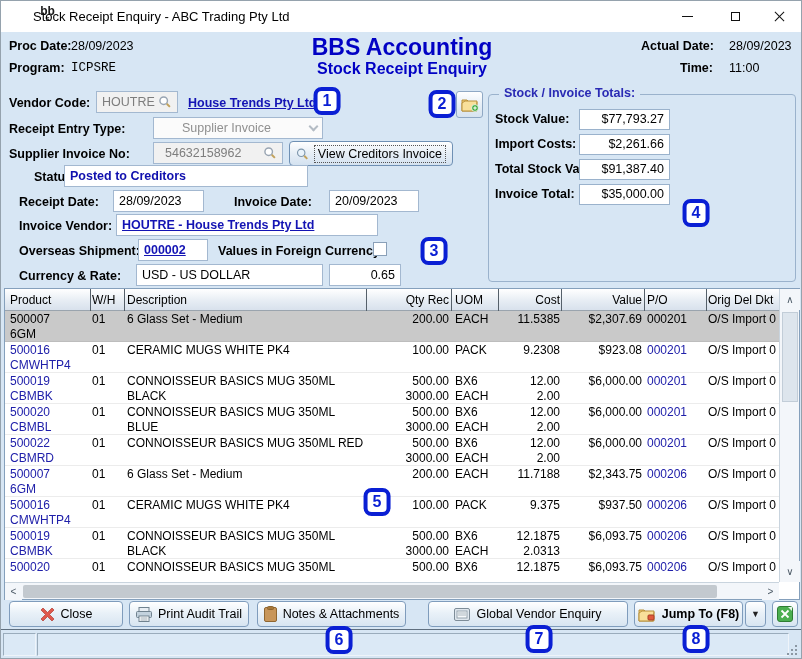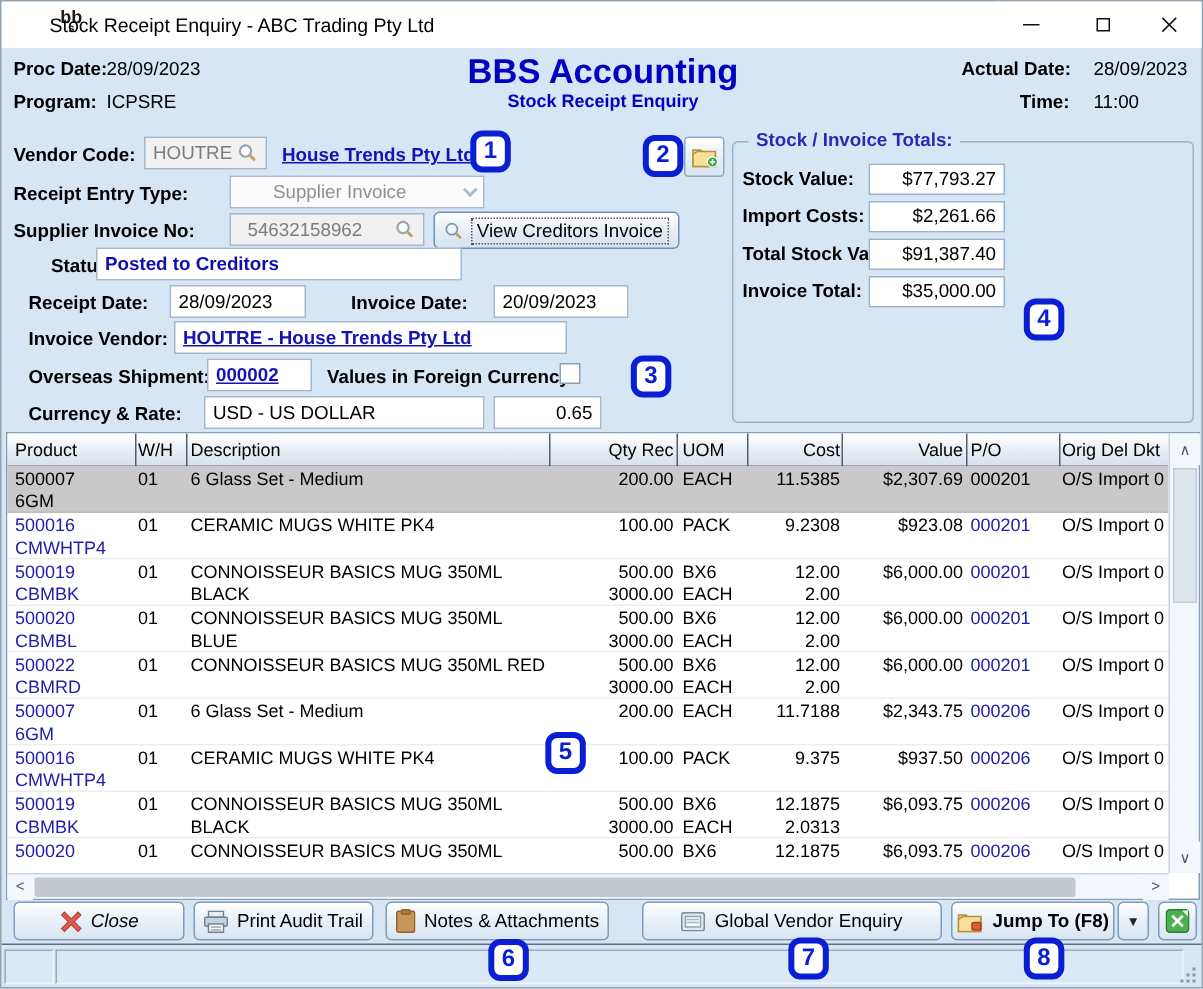--- a/index.html
+++ b/index.html
@@ -15,21 +15,21 @@
   .glyph-min{width:11px;height:1px;background:#111;}
   .glyph-max{width:9px;height:9px;border:1px solid #111;background:#fff;}
   .glyph-close{position:relative;width:11px;height:11px;}
   .glyph-close i{position:absolute;left:-1px;top:5px;width:13px;height:1px;background:#111;}
   .glyph-close i:first-child{transform:rotate(45deg);}
   .glyph-close i:last-child{transform:rotate(-45deg);}
   
   .lbl{position:absolute;font-size:12.5px;font-weight:bold;color:#000;white-space:nowrap;}
   .val{position:absolute;font-size:12.5px;color:#000;white-space:nowrap;}
   #app-title{position:absolute;left:0;top:33px;width:802px;text-align:center;font-size:23px;font-weight:bold;color:#0101c4;}
-  #screen-title{position:absolute;left:0;top:59px;width:802px;text-align:center;font-size:12px;font-weight:bold;color:#0101c4;}
+  #screen-title{position:absolute;left:0;top:59px;width:802px;text-align:center;font-size:16px;font-weight:bold;color:#0101c4;}
   .r-lbl{text-align:right;width:72px;}
   
   .field{position:absolute;background:#fff;border:1px solid #a3b8d0;font-size:12.5px;color:#000;display:flex;align-items:center;padding:0 5px;white-space:nowrap;overflow:hidden;}
   .field.dis{background:#f1f1f1;color:#7d7d7d;}
   .field .grow{flex:1;}
   .alink{color:#1414b4;text-decoration:underline;font-weight:bold;font-size:12.5px;white-space:nowrap;}
   .combo-arrow{width:7px;height:7px;border-right:2px solid #b4bcc4;border-bottom:2px solid #b4bcc4;transform:rotate(45deg);margin-top:-4px;}
   .mini-btn{position:absolute;border:1px solid #8fa8c4;border-radius:3px;background:linear-gradient(#ffffff,#e7eff7 50%,#d6e3f0);display:flex;align-items:center;justify-content:center;}
   #view-cred-btn{position:absolute;left:288px;top:140px;width:164px;height:25px;border:1px solid #6f90b4;border-radius:4px;background:linear-gradient(#fefefe,#e6eef6 50%,#d4e2f0);display:flex;align-items:center;gap:5px;padding:0 6px;font-size:12.5px;color:#000;}
   #view-cred-btn .focus{border:1px dotted #555;padding:1px 3px;white-space:nowrap;}
@@ -102,21 +102,21 @@
         <span class="glyph-close">
           <i></i>
           <i></i>
         </span>
       </div>
   </div>
 
   <span class="lbl" style="left:8px;top:38px;">Proc Date:</span>
   <span class="val" style="left:70px;top:38px;">28/09/2023</span>
   <span class="lbl" style="left:8px;top:60px;">Program:</span>
-  <span class="val" style="left:70px;top:60px;">ICPSRE</span>
+  <span class="val" style="left:70px;top:60px;font-family:Liberation Mono, monospace;">ICPSRE</span>
   <div id="app-title">BBS Accounting</div>
   <div id="screen-title">Stock Receipt Enquiry</div>
   <span class="lbl r-lbl" style="left:640px;top:38px;">Actual Date:</span>
   <span class="val" style="left:728px;top:38px;">28/09/2023</span>
   <span class="lbl r-lbl" style="left:640px;top:60px;">Time:</span>
   <span class="val" style="left:728px;top:60px;">11:00</span>
 
   <span class="lbl" style="left:8px;top:95px;">Vendor Code:</span>
   <div class="field dis" style="left:95px;top:90px;width:82px;height:22px;">
     <span class="grow">HOUTRE</span>
@@ -352,21 +352,21 @@
       <div id="vs-thumb"></div>
       <div class="sarrow" id="vs-down">∨</div>
     </div>
     <div id="hscroll">
       <div class="sarrow" id="hs-left">&lt;</div>
       <div id="hs-thumb"></div>
       <div class="sarrow" id="hs-right">&gt;</div>
     </div>
   </div>
 
-  <div class="btn" style="left:8px;width:114px;font-style:italic;">
+  <div class="btn" style="left:8px;width:114px;">
     <svg width="15" height="15" viewBox="0 0 15 15">
       <path d="M3 1 L7.5 5.5 L12 1 L14 3 L9.5 7.5 L14 12 L12 14 L7.5 9.5 L3 14 L1 12 L5.5 7.5 L1 3 Z" fill="#e0584c" stroke="#b03c32" stroke-width="0.7"></path>
     </svg>
     <span>Close</span>
   </div>
   <div class="btn" style="left:128px;width:120px;">
     <svg width="16" height="15" viewBox="0 0 16 15">
       <rect x="3" y="0.5" width="10" height="4" fill="#e8eef4" stroke="#70828f"></rect>
       <rect x="0.5" y="4.5" width="15" height="6" rx="1" fill="#c3d2de" stroke="#70828f"></rect>
       <rect x="3" y="9" width="10" height="5.5" fill="#fff" stroke="#70828f"></rect>

